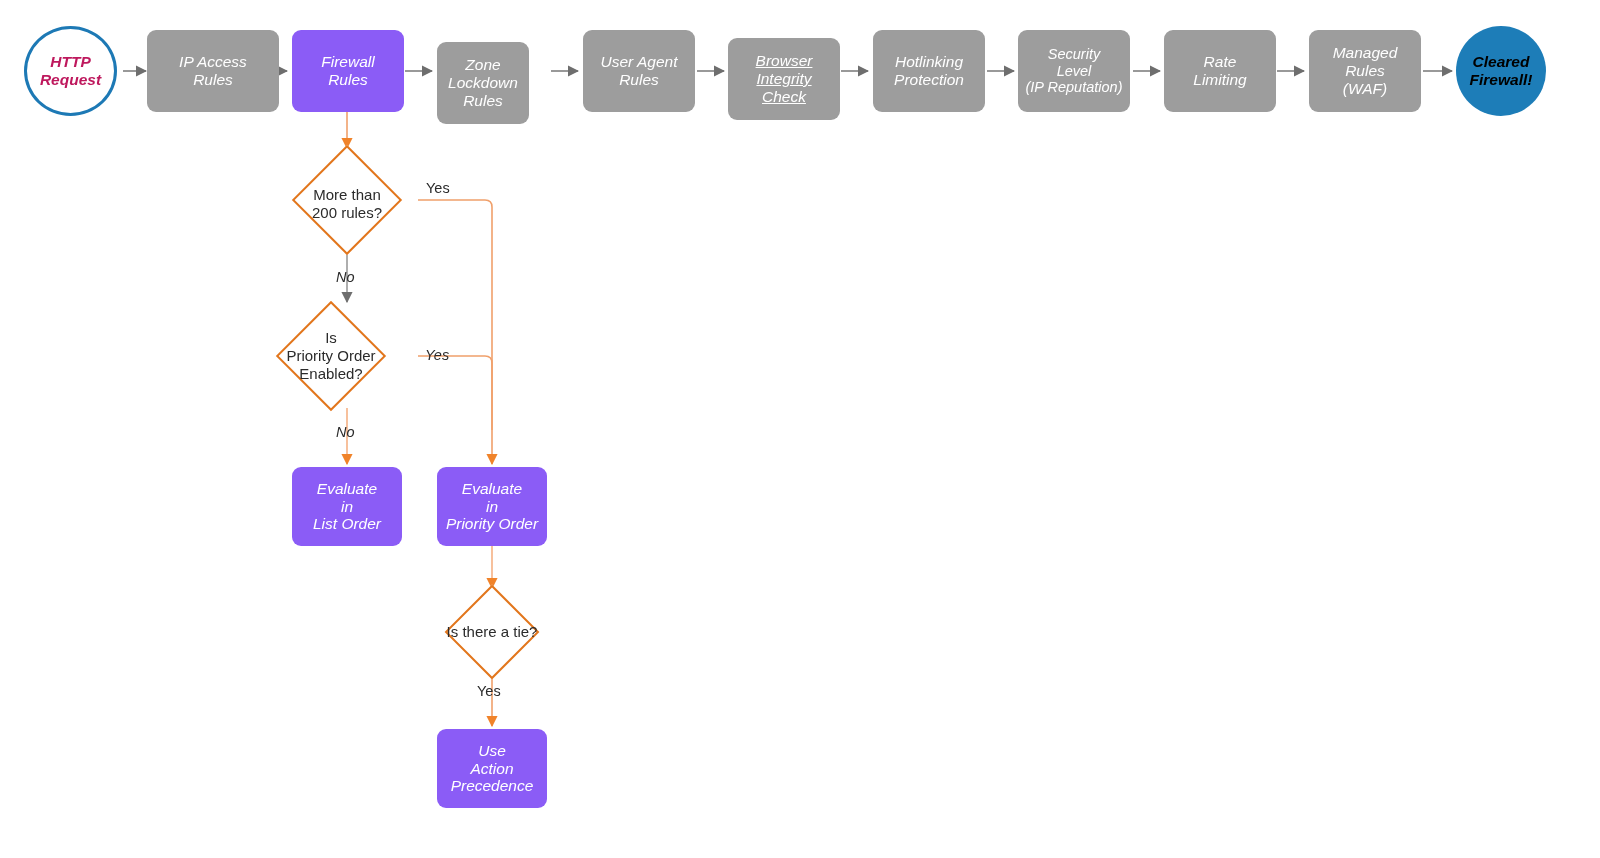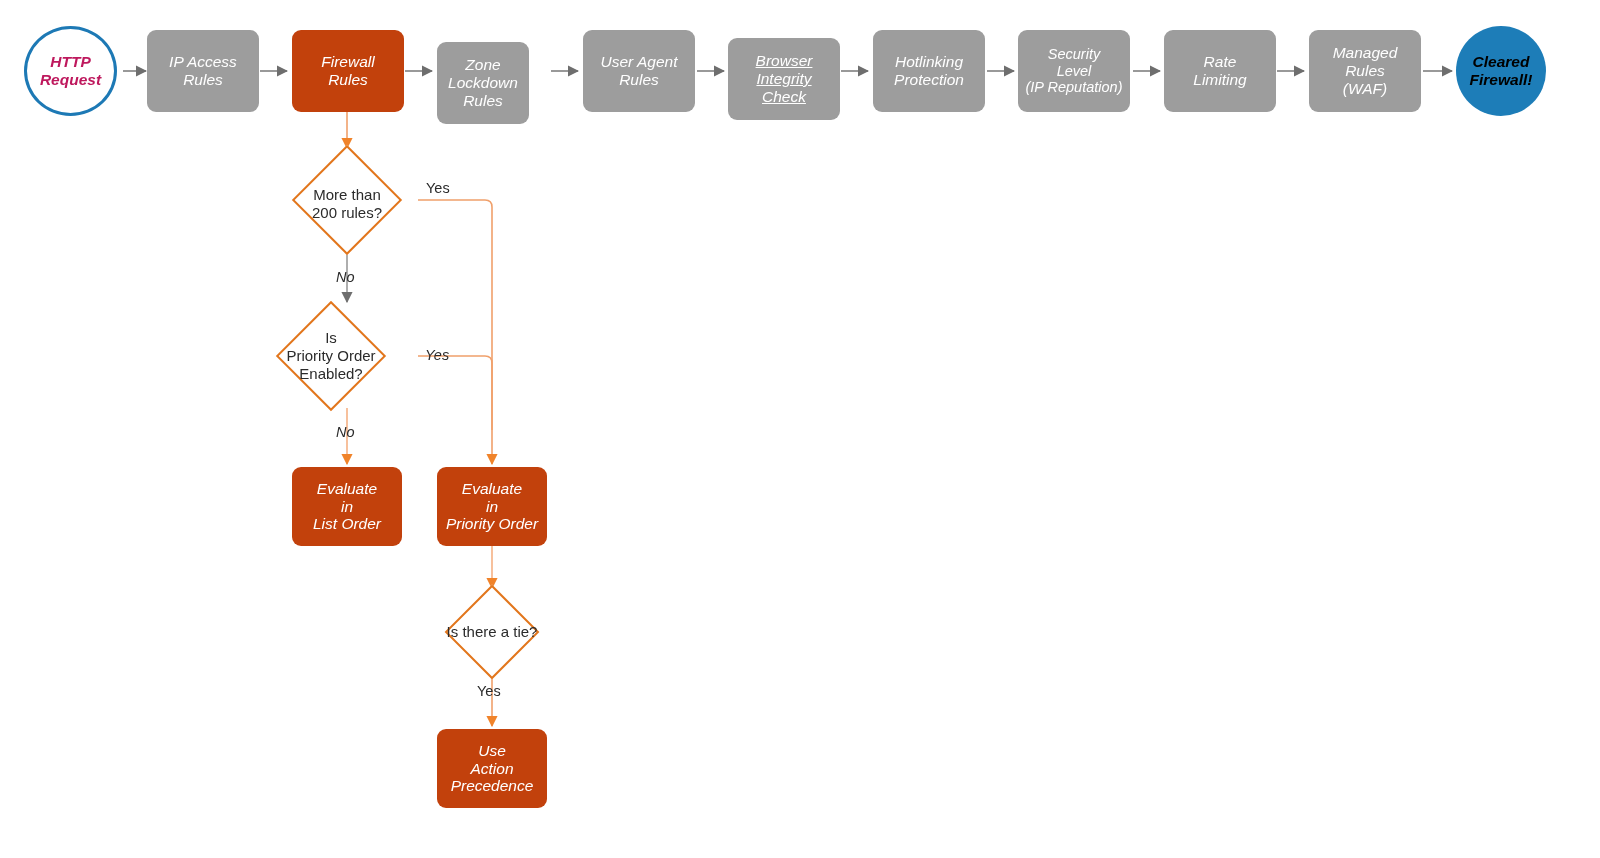--- a/index.html
+++ b/index.html
@@ -40,21 +40,21 @@
 
   
   .box {
     border-radius: 9px;
     color: #ffffff;
     font-style: italic;
     font-size: 15.5px;
     padding: 4px 6px;
   }
   .box.gray   { background: #9d9d9d; }
-  .box.orange { background: #c2410c; }
+  .box.orange { background: #8b5cf6; }
 
   
   .circle {
     border-radius: 50%;
     font-weight: bold;
     font-style: italic;
     font-size: 15.5px;
   }
   .circle.hollow {
     background: #ffffff;
@@ -137,21 +137,21 @@
     <line x1="347" y1="408" x2="347" y2="464" stroke="#f5b184" stroke-width="1.6" fill="none" marker-end="url(#arrow-orange)"></line>
 
     <line x1="492" y1="546" x2="492" y2="588" stroke="#f5b184" stroke-width="1.6" fill="none" marker-end="url(#arrow-orange)"></line>
 
     <line x1="492" y1="676" x2="492" y2="726" stroke="#f0a06b" stroke-width="1.6" fill="none" marker-end="url(#arrow-orange)"></line>
   </svg>
 
   <div class="node circle hollow" style="left: 24px; top: 26px; width: 93px; height: 90px; white-space: pre-line;">HTTP
 Request</div>
 
-  <div class="node box gray" style="left: 147px; top: 30px; width: 112px; height: 82px; white-space: pre-line;">IP Access
+  <div class="node box gray" style="left: 147px; top: 30px; width: 132px; height: 82px; white-space: pre-line;">IP Access
 Rules</div>
 
   <div class="node box orange" style="left: 292px; top: 30px; width: 112px; height: 82px; white-space: pre-line;">Firewall
 Rules</div>
 
   <div class="node box gray" style="left: 437px; top: 30px; width: 92px; height: 82px; white-space: pre-line; margin-top: 12px;">Zone
 Lockdown
 Rules</div>
 
   <div class="node box gray" style="left: 583px; top: 30px; width: 112px; height: 82px; white-space: pre-line;">User Agent

